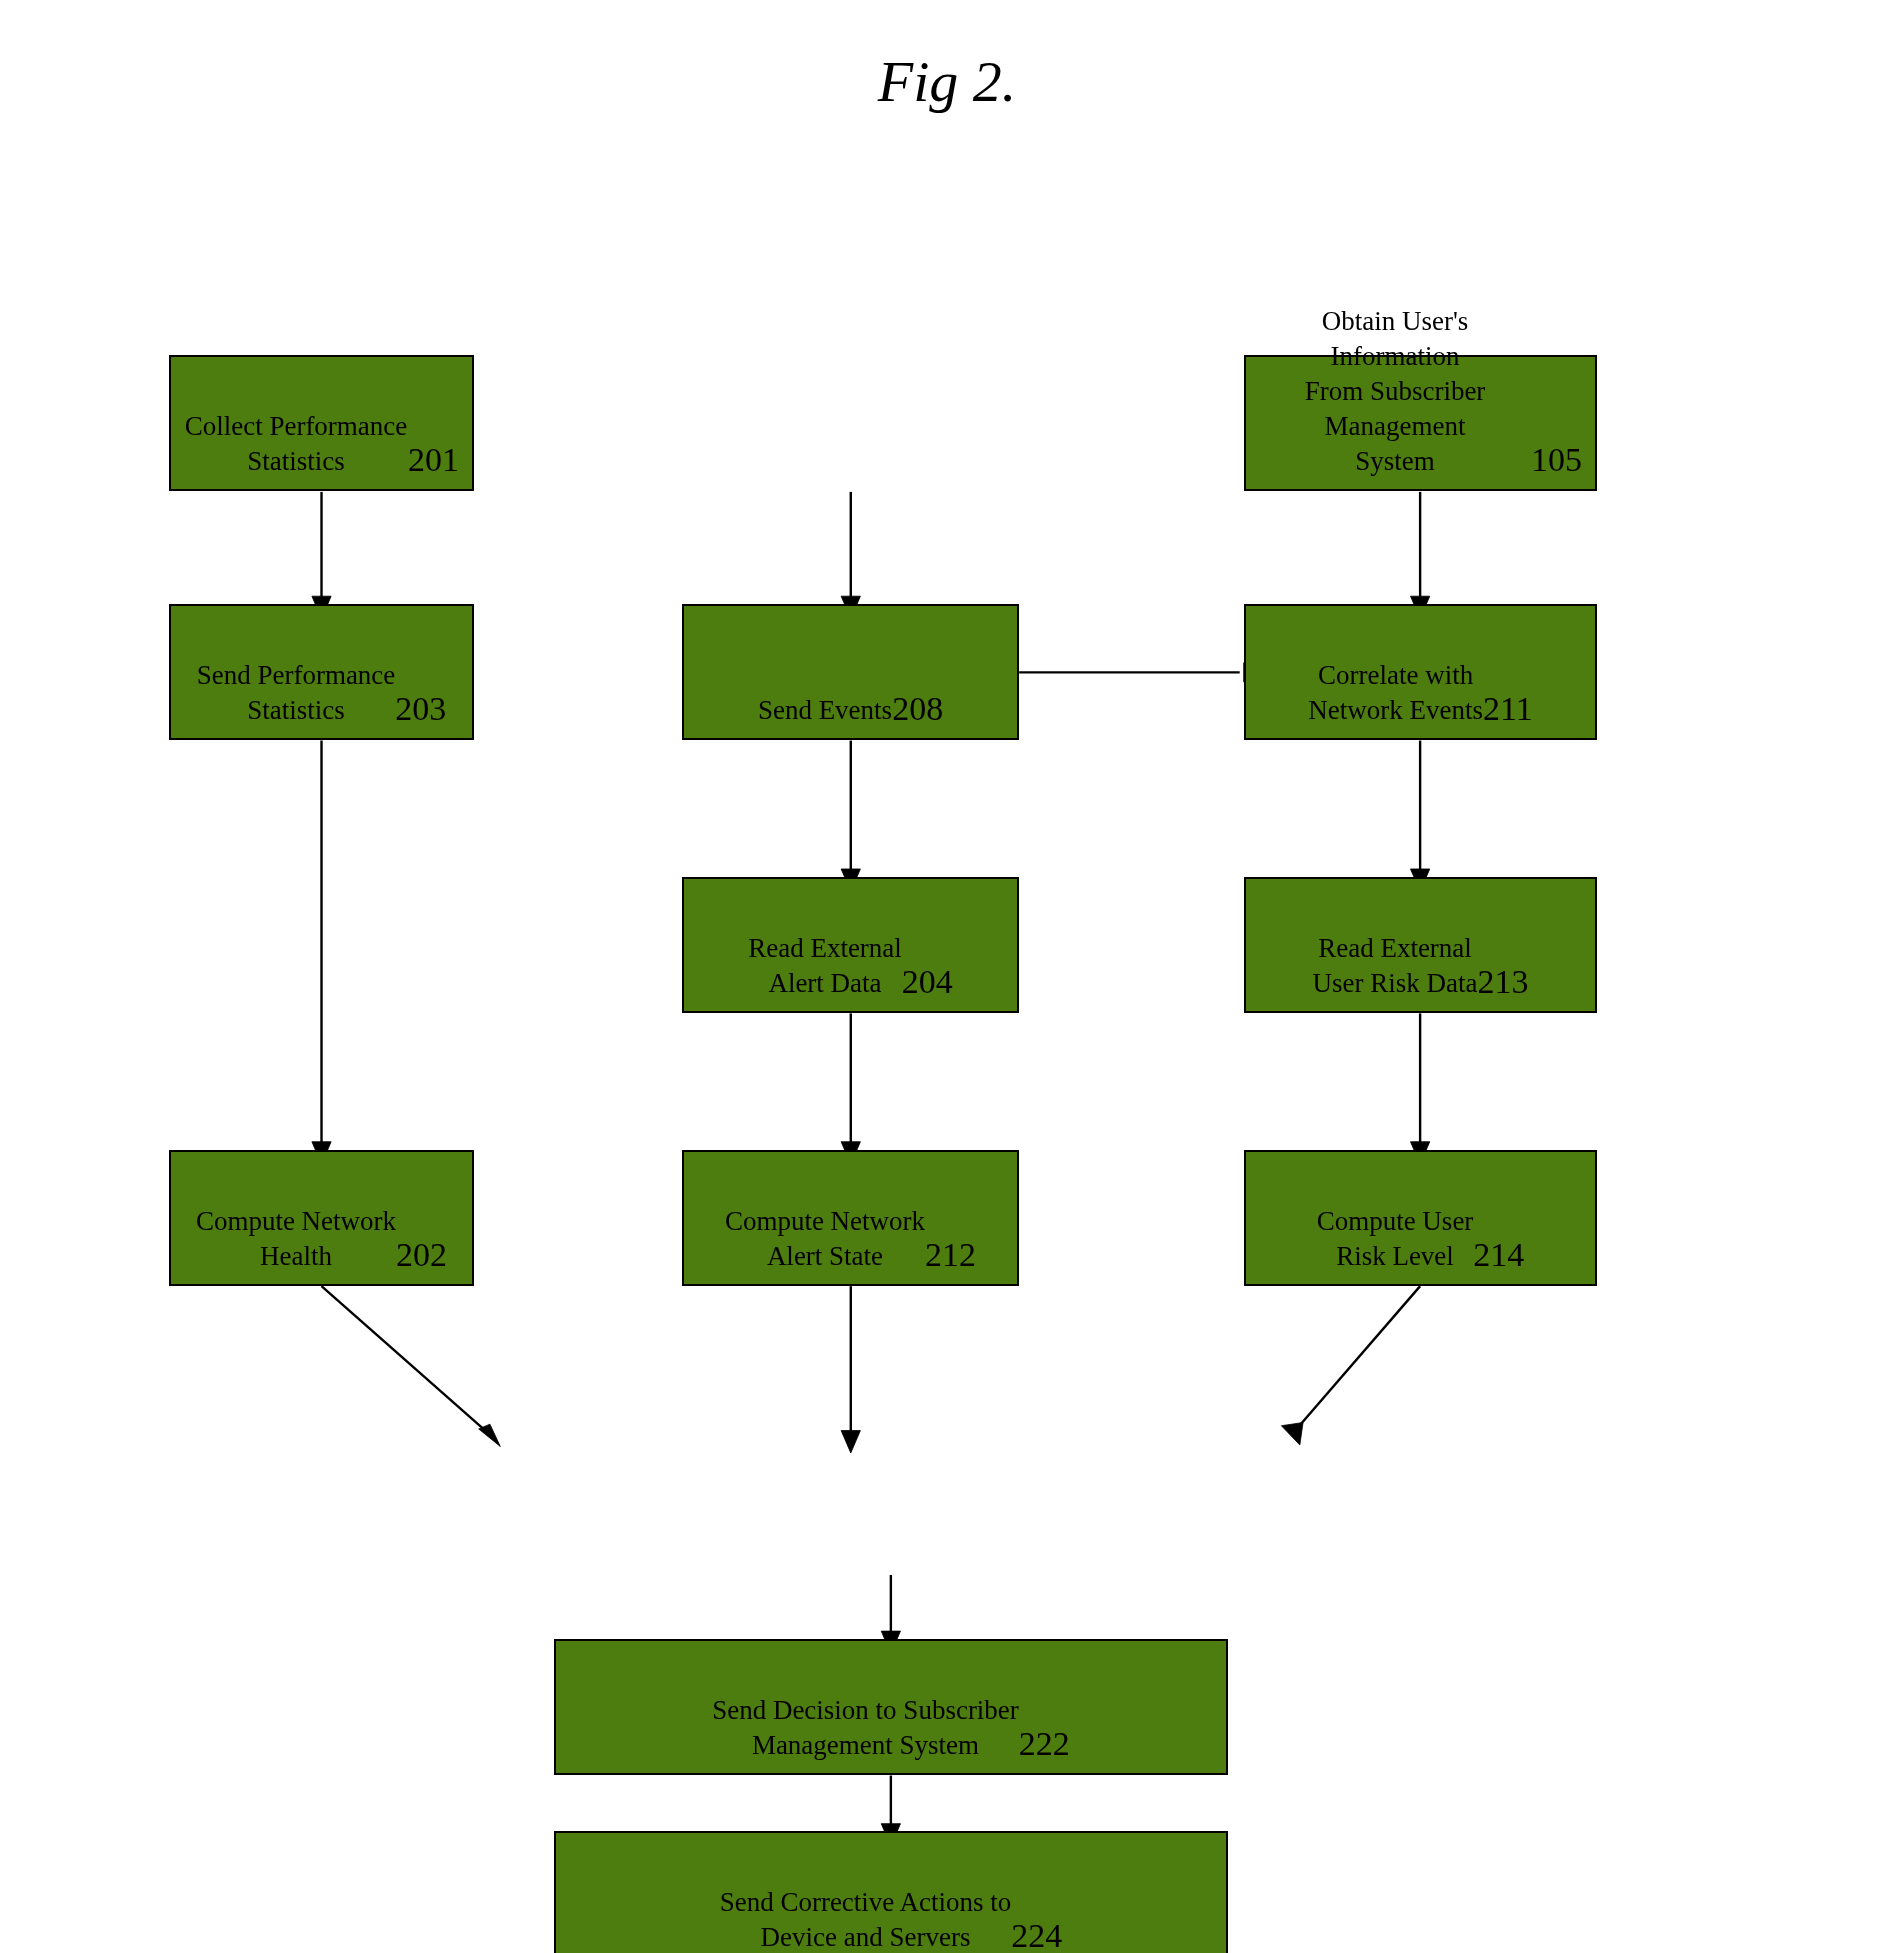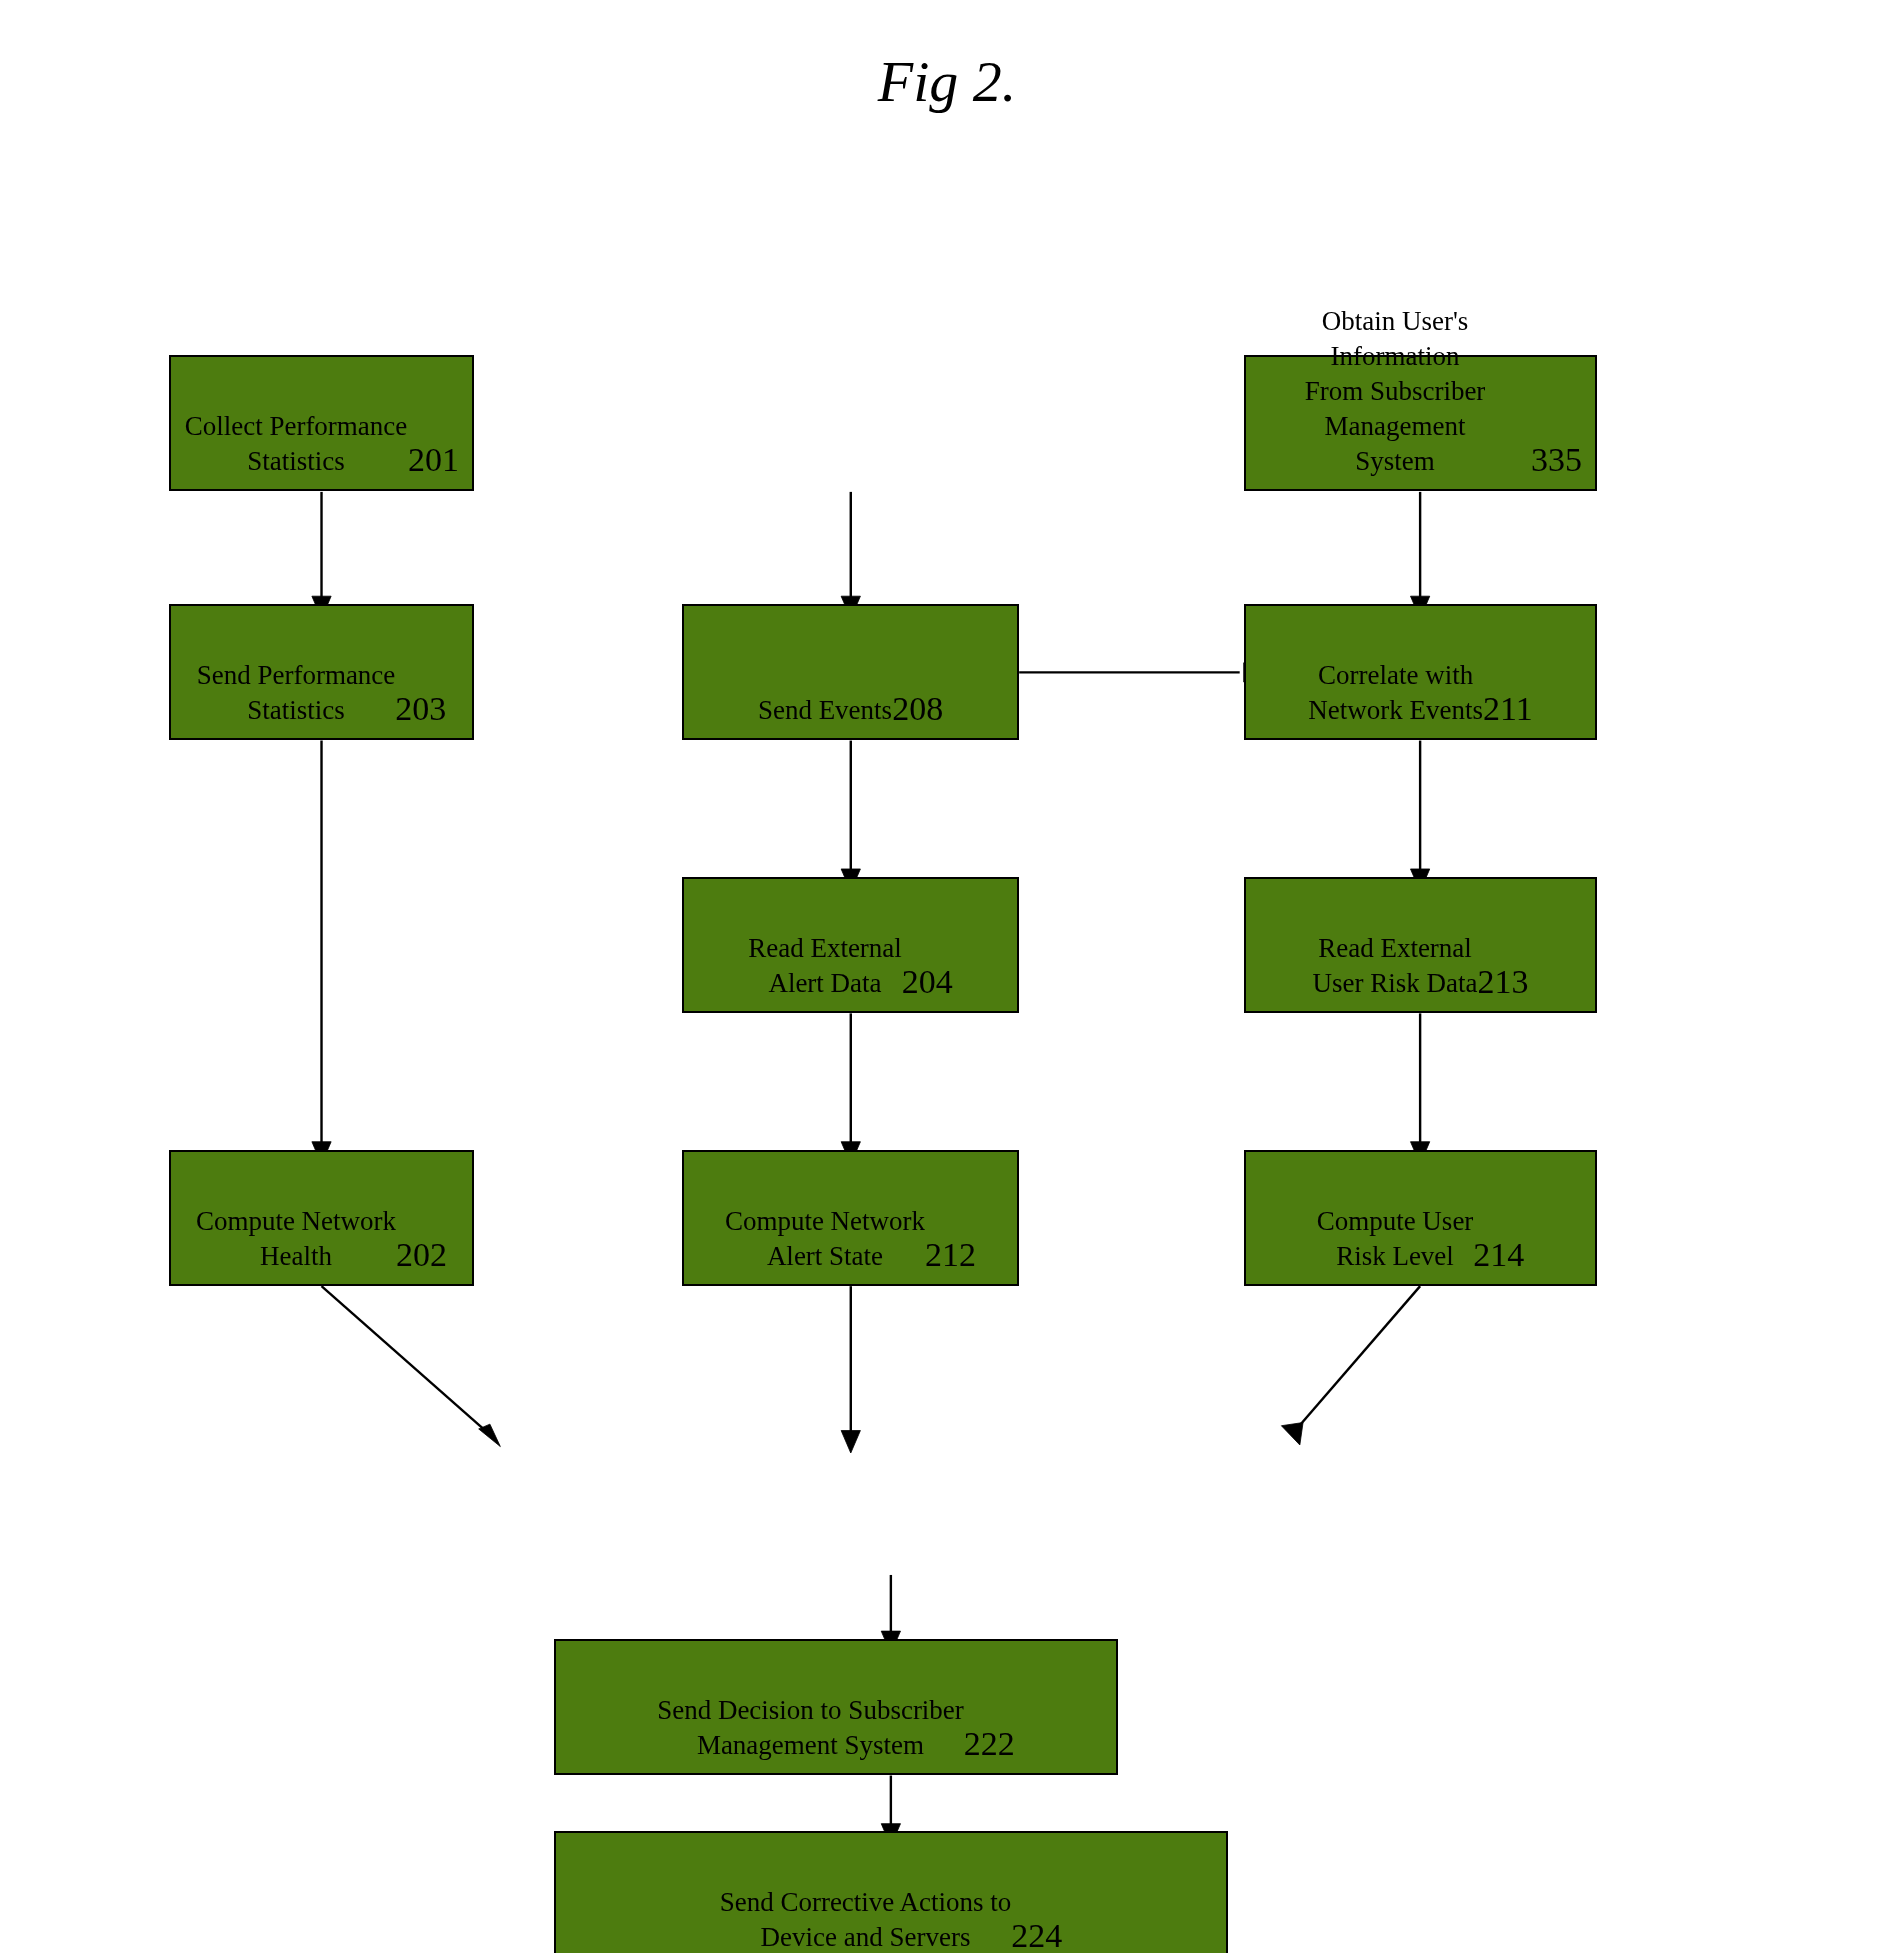--- a/index.html
+++ b/index.html
@@ -119,21 +119,21 @@
 
   <div class="box" style="left:64px;top:176px;width:305px;height:136px;">
     <span class="box-label">Collect Performance
 Statistics</span>
     <span class="box-num">201</span>
   </div>
 
 
   <div class="box" style="left:1139px;top:176px;width:353px;height:136px;">
     <span class="box-label">Obtain User's Information<br>From Subscriber Management<br>System</span>
-    <span class="box-num">335</span>
+    <span class="box-num">105</span>
   </div>
 
   <div class="box" style="left:64px;top:425px;width:305px;height:136px;">
     <span class="box-label">Send Performance<br>Statistics</span>
     <span class="box-num">203</span>
   </div>
 
   <div class="box" style="left:577px;top:425px;width:337px;height:136px;">
     <span class="box-label">Send Events</span>
     <span class="box-num">208</span>
@@ -163,21 +163,21 @@
     <span class="box-label">Compute Network<br>Alert State</span>
     <span class="box-num">212</span>
   </div>
 
   <div class="box" style="left:1139px;top:971px;width:353px;height:136px;">
     <span class="box-label">Compute User<br>Risk Level</span>
     <span class="box-num">214</span>
   </div>
 
 
-  <div class="box" style="left:449px;top:1460px;width:564px;height:136px;">
+  <div class="box" style="left:449px;top:1460px;width:674px;height:136px;">
     <span class="box-label">Send Decision to Subscriber<br>Management System</span>
     <span class="box-num">222</span>
   </div>
 
   <div class="box" style="left:449px;top:1652px;width:674px;height:136px;">
     <span class="box-label">Send Corrective Actions to<br>Device and Servers</span>
     <span class="box-num">224</span>
   </div>
 
 </div>

